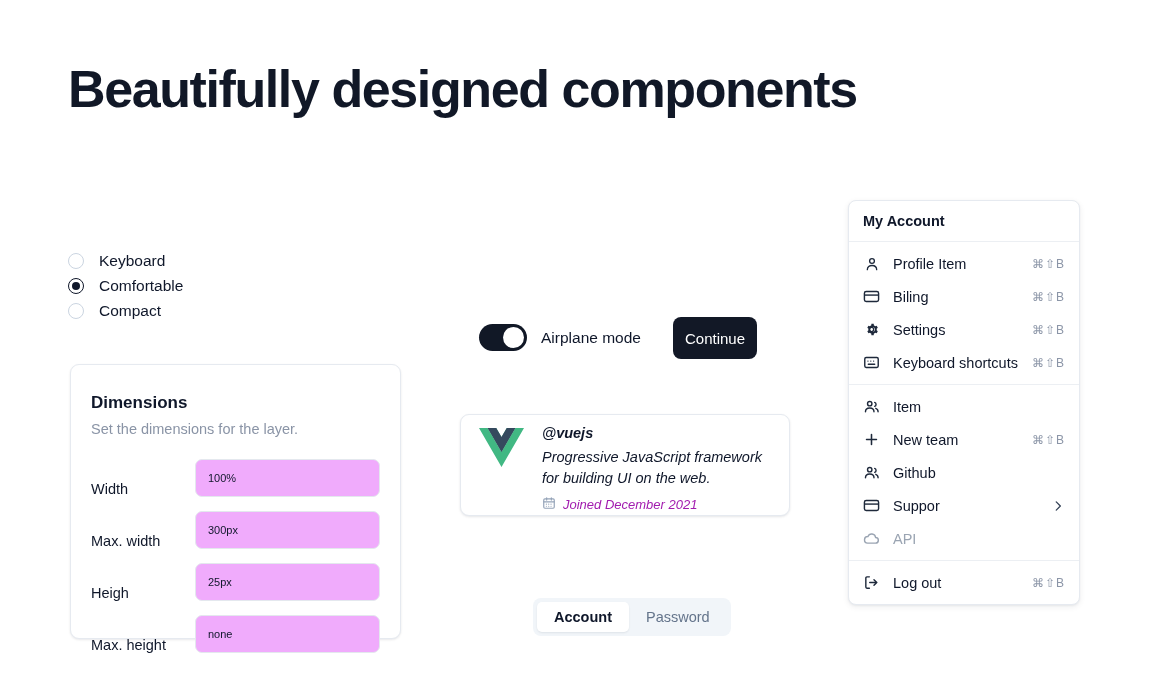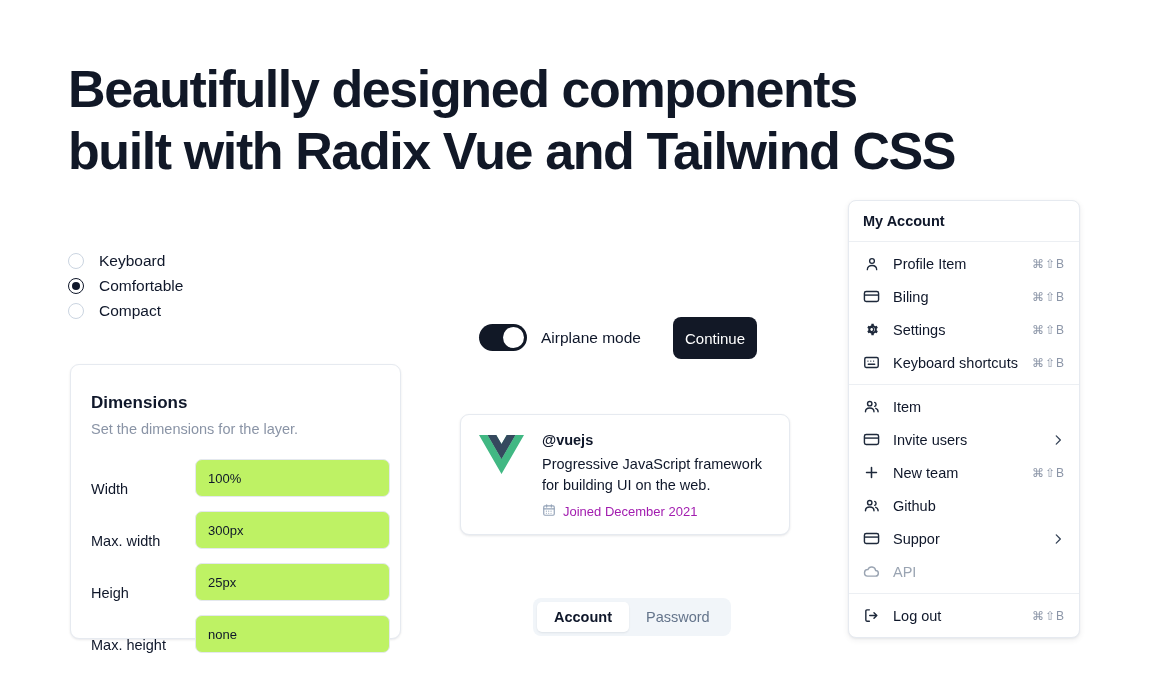--- a/index.html
+++ b/index.html
@@ -48,23 +48,23 @@
     box-shadow:0 1px 3px rgba(16,24,40,.06), 0 1px 2px rgba(16,24,40,.04);
     padding:20px 20px 0 20px;
   }
   .dim-title { font-size:17px; font-weight:bold; color:#0f172a; margin:8px 0 8px 0; }
   .dim-sub { font-size:14.5px; color:#8a94a6; margin:0 0 22px 0; }
   .dim-row { display:flex; align-items:flex-end; margin-bottom:14px; }
   .dim-label { width:104px; font-size:14.5px; color:#0f172a; flex:none; }
   .dim-input {
     width:195px; height:38px;
     border:1px solid #e4e8ee; border-radius:7px;
-    background:#bef264; padding:0 12px;
+    background:#f0abfc; padding:0 12px;
     font-family:"Liberation Sans", sans-serif;
-    font-size:13px; color:#0f172a;
+    font-size:11px; color:#0f172a;
     outline:none;
   }
 
   
   .switch-wrap { position:absolute; left:479px; top:324px; display:flex; align-items:center; }
   .switch {
     width:48px; height:27px; border-radius:14px;
     background:#111826; position:relative; flex:none;
   }
   .switch .knob {
@@ -77,26 +77,27 @@
     width:84px; height:42px;
     background:#121826; color:#ffffff;
     border:none; border-radius:8px;
     font-family:"Liberation Sans", sans-serif;
     font-size:15px; cursor:pointer;
   }
 
   
   .hover-card {
     position:absolute; left:460px; top:414px;
-    width:330px; height:121px;
+    width:330px; height:102px;
     background:#fff;
     border:1px solid #e6eaf0; border-radius:9px;
     box-shadow:0 1px 3px rgba(16,24,40,.07), 0 1px 2px rgba(16,24,40,.04);
-    padding:17px 18px;
+    padding:10px 18px;
     display:flex;
+    font-style:italic;
   }
   .vue-logo { width:45px; height:45px; flex:none; margin-right:18px; }
   .hc-body { flex:1; }
   .hc-handle { font-size:14.5px; font-weight:bold; color:#0f172a; margin:0 0 6px 0; }
   .hc-desc { font-size:14.5px; line-height:21px; color:#0f172a; margin:0 0 7px 0; }
   .hc-meta { display:flex; align-items:center; font-size:13px; color:#a21caf; }
   .hc-meta svg { margin-right:7px; flex:none; }
 
   
   .tabs {
@@ -141,21 +142,20 @@
   .menu-label { flex:1; white-space:nowrap; }
   .menu-shortcut { font-size:12px; color:#8b95a7; letter-spacing:1px; flex:none; }
   .menu-chevron { flex:none; display:flex; align-items:center; }
 </style>
 </head>
 <body>
 
 <div class="hero">
   <h1>
     <span>Beautifully designed components</span><br>
-    <span>built with Radix Vue and Tailwind CSS</span>
   </h1>
 </div>
 
 <div class="radio-group">
   <div class="radio-row">
     <span class="radio-outer"></span>
     <span class="radio-label">Keyboard</span>
   </div>
   <div class="radio-row">
     <span class="radio-outer checked">
@@ -285,34 +285,20 @@
             <circle cx="9.5" cy="8" r="3.1"></circle>
             <path d="M3.5 19.5c0-3.3 2.7-5.4 6-5.4s6 2.1 6 5.4"></path>
             <path d="M16.5 6.2a3 3 0 010 5.6M18 14.6c2 .7 3.3 2.4 3.3 4.9"></path>
           </svg>
       </span>
       <span class="menu-label">Item</span>
       <span class="menu-shortcut"></span>
     </div>
     <div class="menu-item">
       <span class="menu-icon">
-        <svg width="17" height="17" viewBox="0 0 24 24" fill="none" stroke="#1e293b" stroke-width="2">
-            <rect x="2" y="5" width="20" height="14" rx="2.5"></rect>
-            <path d="M2 10h20"></path>
-          </svg>
-      </span>
-      <span class="menu-label">Invite users</span>
-      <span class="menu-chevron">
-        <svg width="14" height="14" viewBox="0 0 24 24" fill="none" stroke="#334155" stroke-width="2.2" stroke-linecap="round" stroke-linejoin="round">
-            <path d="M9 5l7 7-7 7"></path>
-          </svg>
-      </span>
-    </div>
-    <div class="menu-item">
-      <span class="menu-icon">
         <svg width="17" height="17" viewBox="0 0 24 24" fill="none" stroke="#1e293b" stroke-width="2.2" stroke-linecap="round">
             <path d="M12 5v14M5 12h14"></path>
           </svg>
       </span>
       <span class="menu-label">New team</span>
       <span class="menu-shortcut">⌘⇧B</span>
     </div>
     <div class="menu-item">
       <span class="menu-icon">
         <svg width="17" height="17" viewBox="0 0 24 24" fill="none" stroke="#1e293b" stroke-width="2" stroke-linecap="round">

